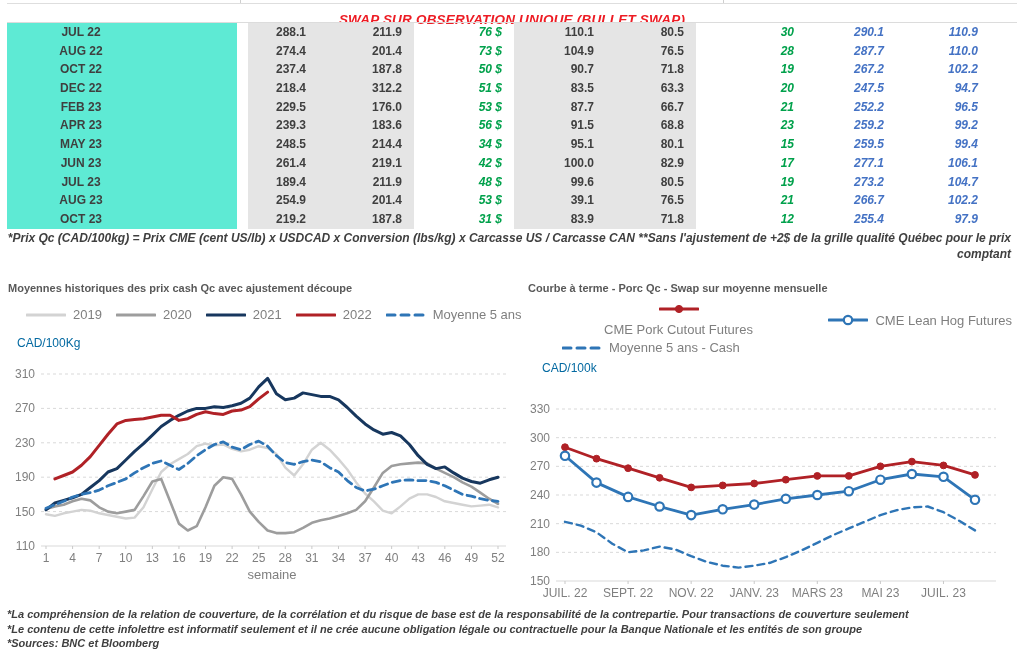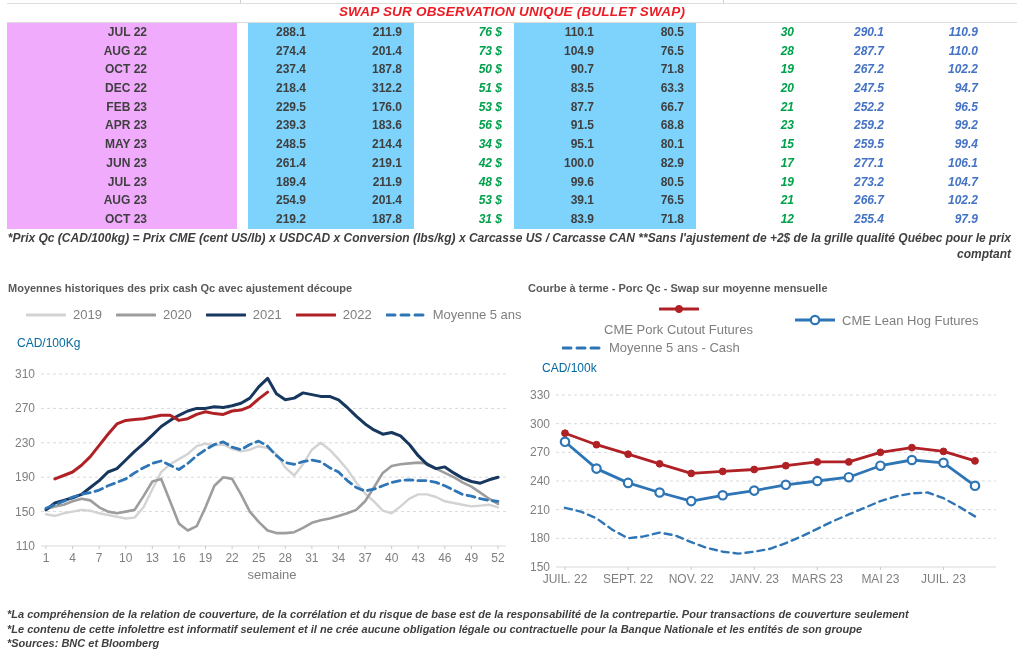--- a/index.html
+++ b/index.html
@@ -2,49 +2,49 @@
 <html style="--red: #ed1c24; --green: #00a14b; --blue: #4472c4;"><head>
 <meta charset="utf-8">
 <style>
   html,body{margin:0;padding:0;background:#fff;}
   .page{position:relative;width:1024px;height:658px;background:#fff;overflow:hidden;
         font-family:"Liberation Sans","DejaVu Sans",sans-serif;}
   
   .topstrip{position:absolute;left:7px;top:0;width:1010px;height:3px;border-bottom:1px solid #dedede;}
   .stub{position:absolute;top:0;width:1px;height:3px;background:#cfcfcf;}
   
-  .tbl-title{position:absolute;left:0;top:4px;width:1024px;text-align:center;
+  .tbl-title{position:absolute;left:0;top:12px;width:1024px;text-align:center;
              color:var(--red,#ed1c24);font-weight:bold;font-style:italic;font-size:13.5px;letter-spacing:.2px;}
   
   .swap-table{position:absolute;left:7px;top:22px;width:1010px;border-top:1px solid #dcdcdc;}
   .t-row{display:grid;grid-template-columns:230px 11px 70px 96px 100px 92px 90px 110px 90px 94px 1fr;height:18.7px;}
   .cell{font-size:12px;font-weight:bold;color:#3f3f3f;text-align:right;padding-right:12px;line-height:18.7px;white-space:nowrap;}
-  .c-month{text-align:right;background:#f0abfc;padding-right:90px;padding-left:8px;}
-  .g1{background:#7dd3fc;}
+  .c-month{text-align:center;background:#5eead4;padding-right:90px;padding-left:8px;}
+  .g1{background:#e5e5e5;}
   .c-green{color:var(--green,#00a14b);font-style:italic;}
   .c-blue{color:var(--blue,#4472c4);font-style:italic;}
   .fill{background:#fff;}
   
   .footnote{position:absolute;left:7px;top:231px;width:1004px;font-size:12px;font-weight:bold;
             font-style:italic;color:#3f3f3f;line-height:15.5px;text-align:right;}
   .bottom-notes{position:absolute;left:7px;top:607px;width:1010px;}
   .note{font-size:11px;font-weight:bold;font-style:italic;color:#3f3f3f;line-height:14.5px;}
   
   .card{position:absolute;top:279px;}
   #card-left{left:8px;width:502px;height:332px;}
   #card-right{left:528px;width:496px;height:332px;}
   .chart-title{font-size:11px;font-weight:bold;color:#595959;line-height:18px;}
-  .legend{display:flex;align-items:center;font-size:13px;color:#7f7f7f;}
+  .legend{display:flex;align-items:center;font-size:13px;color:#7f7f7f;justify-content:space-between;}
   #legend-left{gap:14px;margin:10px 0 0 18px;}
   #legend-right{flex-wrap:wrap;width:450px;margin:6px 0 0 34px;row-gap:3px;}
   #legend-right .lg-item:nth-child(1){width:233px;flex-direction:column;}
   .lg-item{display:inline-flex;align-items:center;gap:7px;white-space:nowrap;}
   .ylabel{font-size:12px;color:#0369a1;}
   #ylabel-left{margin:14px 0 0 9px;}
-  #ylabel-right{margin:6px 0 2px 14px;}
+  #ylabel-right{margin:6px 0 16px 14px;}
   #chart-left{margin-top:4px;display:block;}
   #chart-right{margin-top:2px;display:block;}
   svg text{fill:#7f7f7f;font-family:"Liberation Sans","DejaVu Sans",sans-serif;font-size:12px;}
   svg text.xlab{font-size:13px;}
 </style>
 </head>
 <body>
 
 <div class="page">
 

